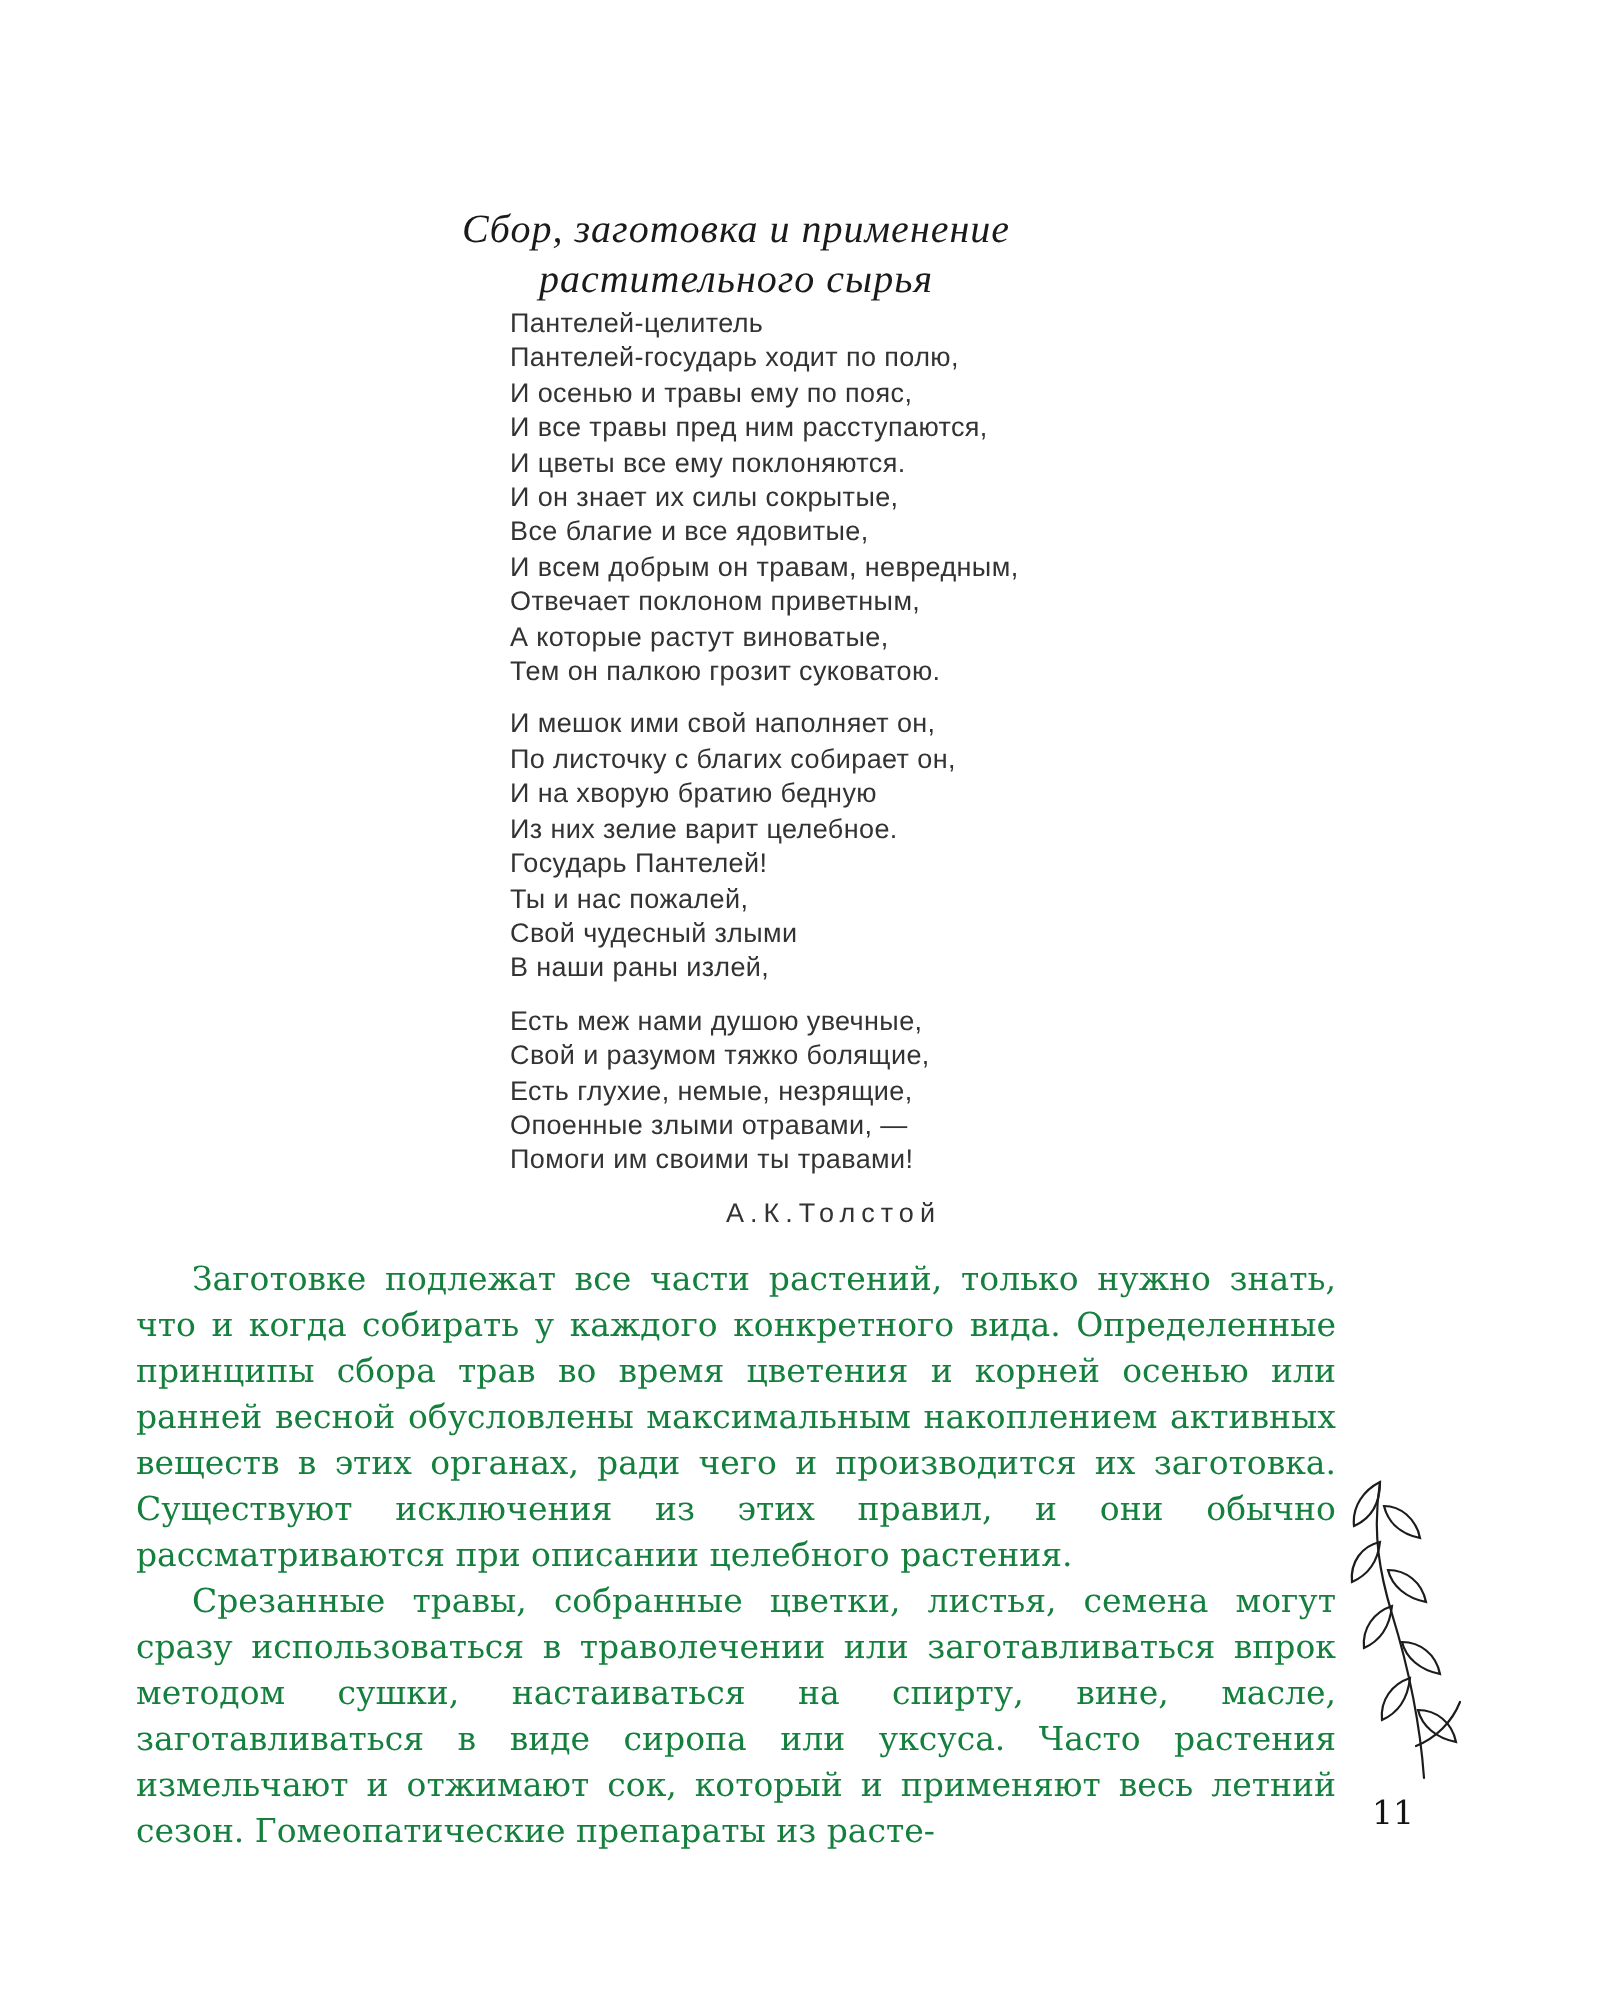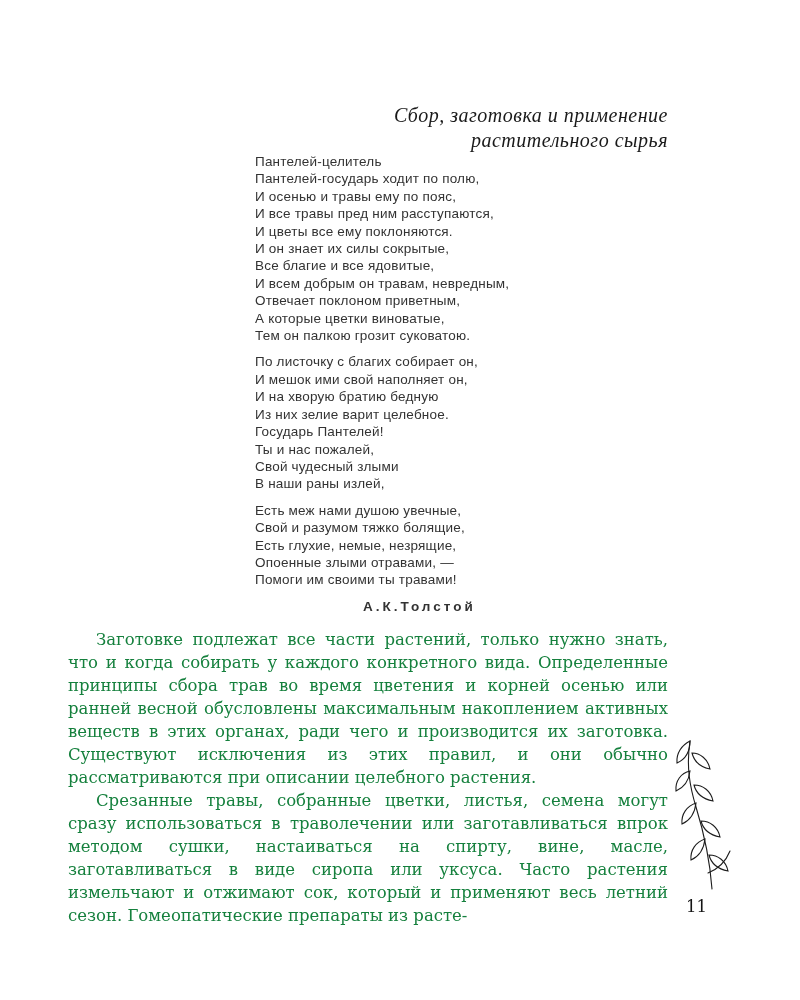--- a/index.html
+++ b/index.html
@@ -15,21 +15,21 @@
     overflow: hidden;
     color: #111;
   }
   .content {
     position: absolute;
     left: 68px;
     top: 103px;
     width: 600px;
   }
   .title {
-    text-align: right;
+    text-align: center;
     font-family: "Liberation Serif", serif;
     font-style: italic;
     font-size: 20px;
     line-height: 25px;
     color: #1a1a1a;
     letter-spacing: 0.5px;
   }
   .poem {
     margin-left: 187px;
     font-family: "Liberation Sans", sans-serif;
@@ -43,21 +43,20 @@
   }
   .poem-line {
     white-space: nowrap;
   }
   .poem-author {
     margin-top: 4px;
     margin-left: 108px;
     letter-spacing: 3px;
     font-size: 13.5px;
     color: #333333;
-    font-weight: bold;
   }
   .body-text {
     margin-top: 13px;
     font-family: "DejaVu Serif", serif;
     font-size: 16.5px;
     line-height: 23px;
     text-align: justify;
     color: #15803d;
   }
   .body-text p {
@@ -102,26 +101,26 @@
       <div class="stanza">
         <div class="poem-line">Пантелей-целитель</div>
         <div class="poem-line">Пантелей-государь ходит по полю,</div>
         <div class="poem-line">И осенью и травы ему по пояс,</div>
         <div class="poem-line">И все травы пред ним расступаются,</div>
         <div class="poem-line">И цветы все ему поклоняются.</div>
         <div class="poem-line">И он знает их силы сокрытые,</div>
         <div class="poem-line">Все благие и все ядовитые,</div>
         <div class="poem-line">И всем добрым он травам, невредным,</div>
         <div class="poem-line">Отвечает поклоном приветным,</div>
-        <div class="poem-line">А которые цветки виноватые,</div>
+        <div class="poem-line">А которые растут виноватые,</div>
         <div class="poem-line">Тем он палкою грозит суковатою.</div>
       </div>
       <div class="stanza">
+        <div class="poem-line">И мешок ими свой наполняет он,</div>
         <div class="poem-line">По листочку с благих собирает он,</div>
-        <div class="poem-line">И мешок ими свой наполняет он,</div>
         <div class="poem-line">И на хворую братию бедную</div>
         <div class="poem-line">Из них зелие варит целебное.</div>
         <div class="poem-line">Государь Пантелей!</div>
         <div class="poem-line">Ты и нас пожалей,</div>
         <div class="poem-line">Свой чудесный злыми</div>
         <div class="poem-line">В наши раны излей,</div>
       </div>
       <div class="stanza">
         <div class="poem-line">Есть меж нами душою увечные,</div>
         <div class="poem-line">Свой и разумом тяжко болящие,</div>

